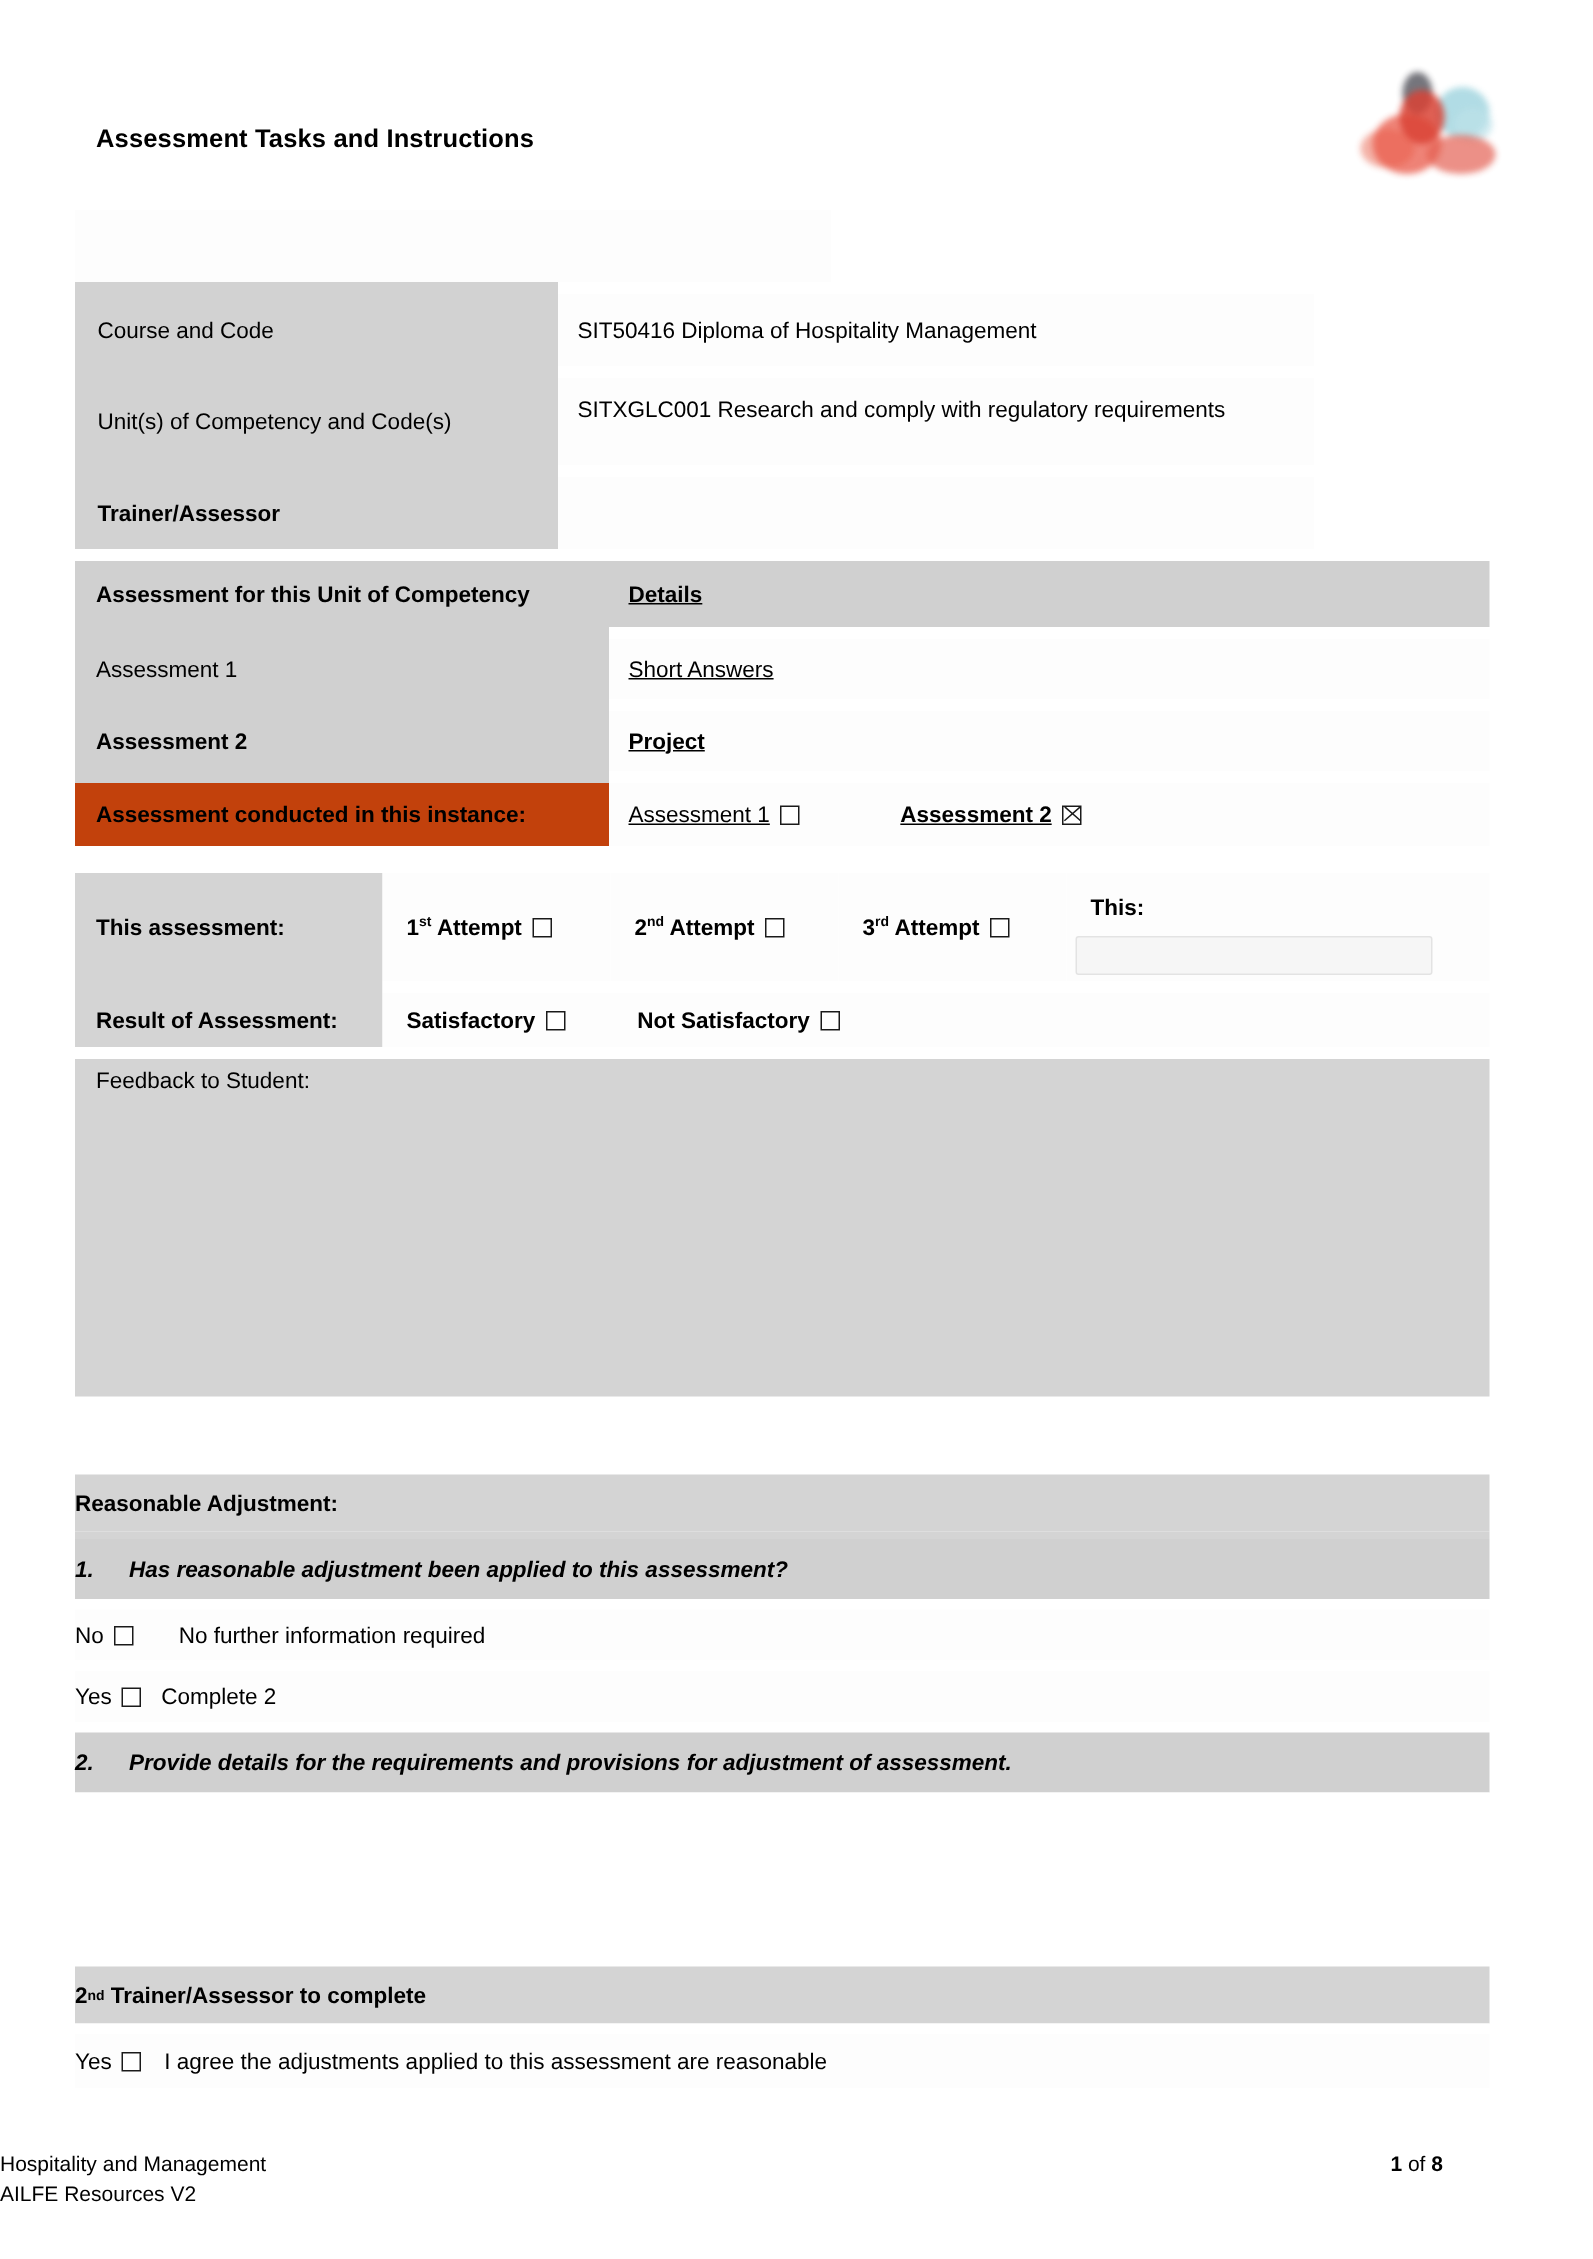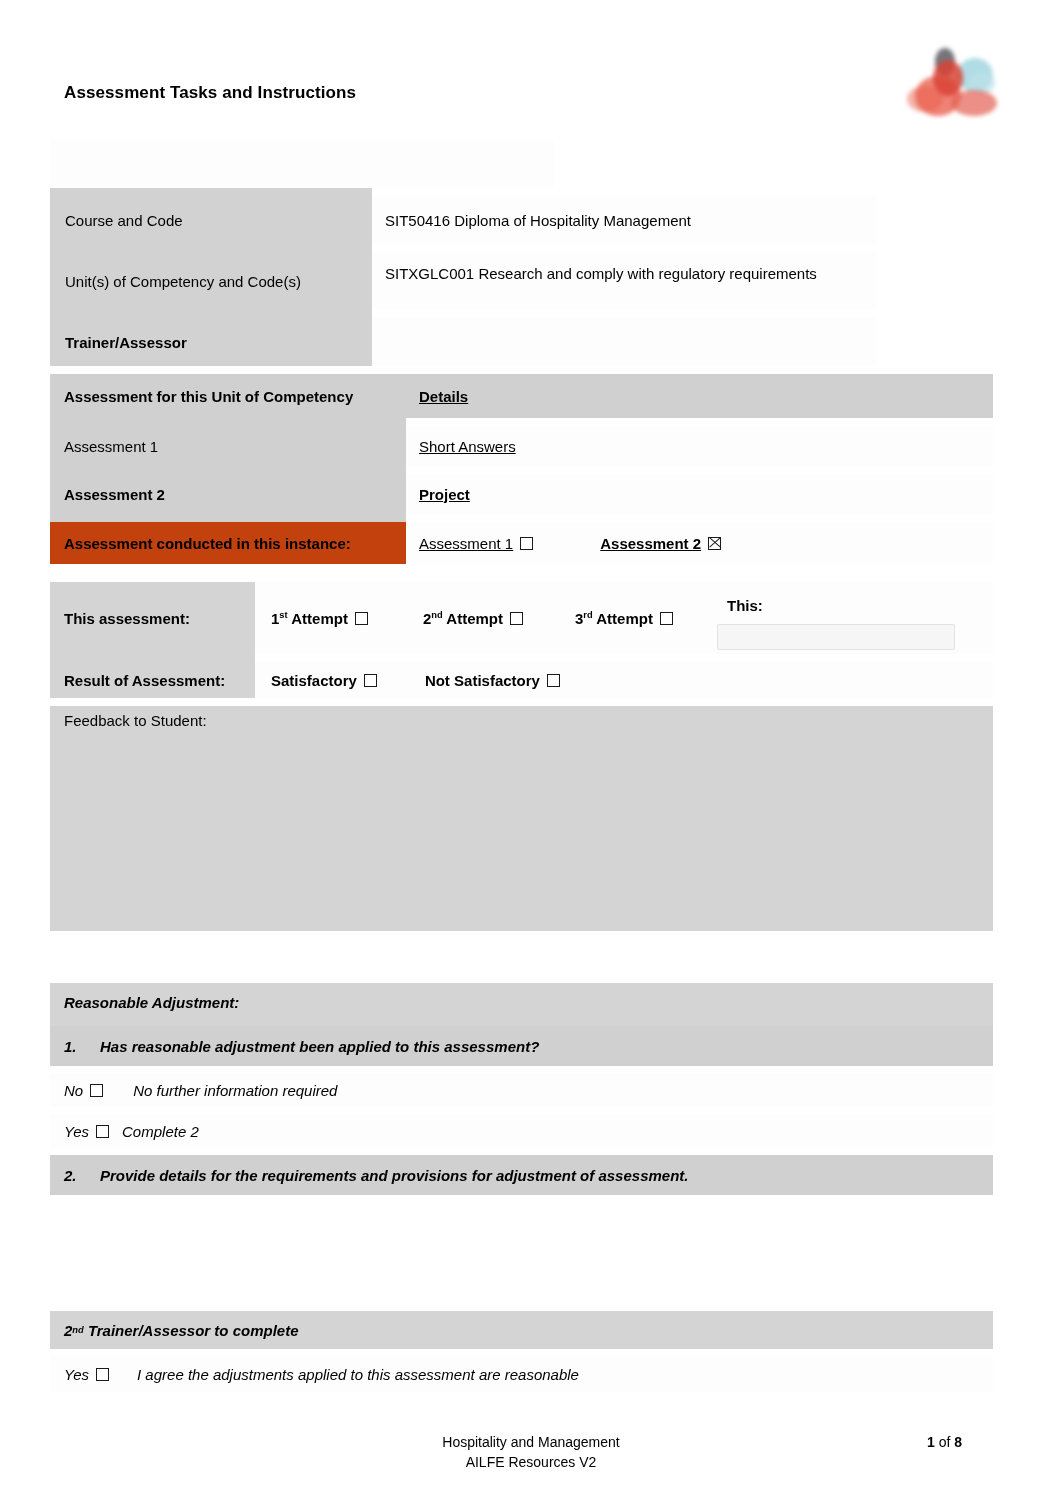--- a/index.html
+++ b/index.html
@@ -83,26 +83,26 @@
   .date-label{ position:absolute; left:16px; top:15px; font-size:15px; font-weight:bold;}
   .date-box{ position:absolute; left:6px; top:42px; width:238px; height:26px;
              background:#f6f6f6; border:1px solid #e3e3e3; border-radius:2px;}
 
   .feedback{ position:absolute; left:50px; top:706px; width:943px; height:225px;
              background:#d4d4d4; }
   .feedback .fl{ position:absolute; left:14px; top:6px; font-size:15px; font-weight:normal;}
 
   
   #t4{ left:50px; top:983px; width:943px; }
-  #t4 .r{ padding-left:14px; font-size:15px; display:flex; align-items:center;font-style:italic;}
+  #t4 .r{ padding-left:0; font-size:15px; display:flex; align-items:center;}
   #t4 .num{ display:inline-block; width:36px; flex:none;}
   .blank-area{ background:#ffffff; height:100px; }
 
   
-  .footer{ position:absolute; left:0; top:1432px; width:1062px; text-align:center;
+  .footer{ position:absolute; left:0; top:1432px; width:1062px; 
            font-size:14px; line-height:20px;}
   .footer .pg{ position:absolute; right:100px; top:0; font-size:14px;}
 </style>
 </head>
 <body>
 
 <div class="page">
 
   <div class="doc-title">Assessment Tasks and Instructions</div>
 
@@ -249,21 +249,21 @@
     <div style="height:7px;background:#ffffff"></div>
     <div class="blank-area" style="height:102px"></div>
     <div style="height:7px;background:#ffffff"></div>
     <div class="r b" style="height:38px;background:#d4d4d4">
       <span>2</span><sup>nd</sup>&nbsp;<span>Trainer/Assessor to complete</span>
     </div>
     <div style="height:7px;background:#ffffff"></div>
     <div class="r" style="height:36px;background:#fdfdfd">
       <span>Yes</span>
       <span class="chk"></span>
-      <span style="margin-left:28px">I agree the adjustments applied to this assessment are reasonable</span>
+      <span style="margin-left:15px">I agree the adjustments applied to this assessment are reasonable</span>
     </div>
   </div>
 
   <div class="footer">
     <div>Hospitality and Management</div>
     <div>AILFE Resources V2</div>
     <div class="pg">
       <span class="b">1</span>
       <span>of</span>
       <span class="b">8</span>

